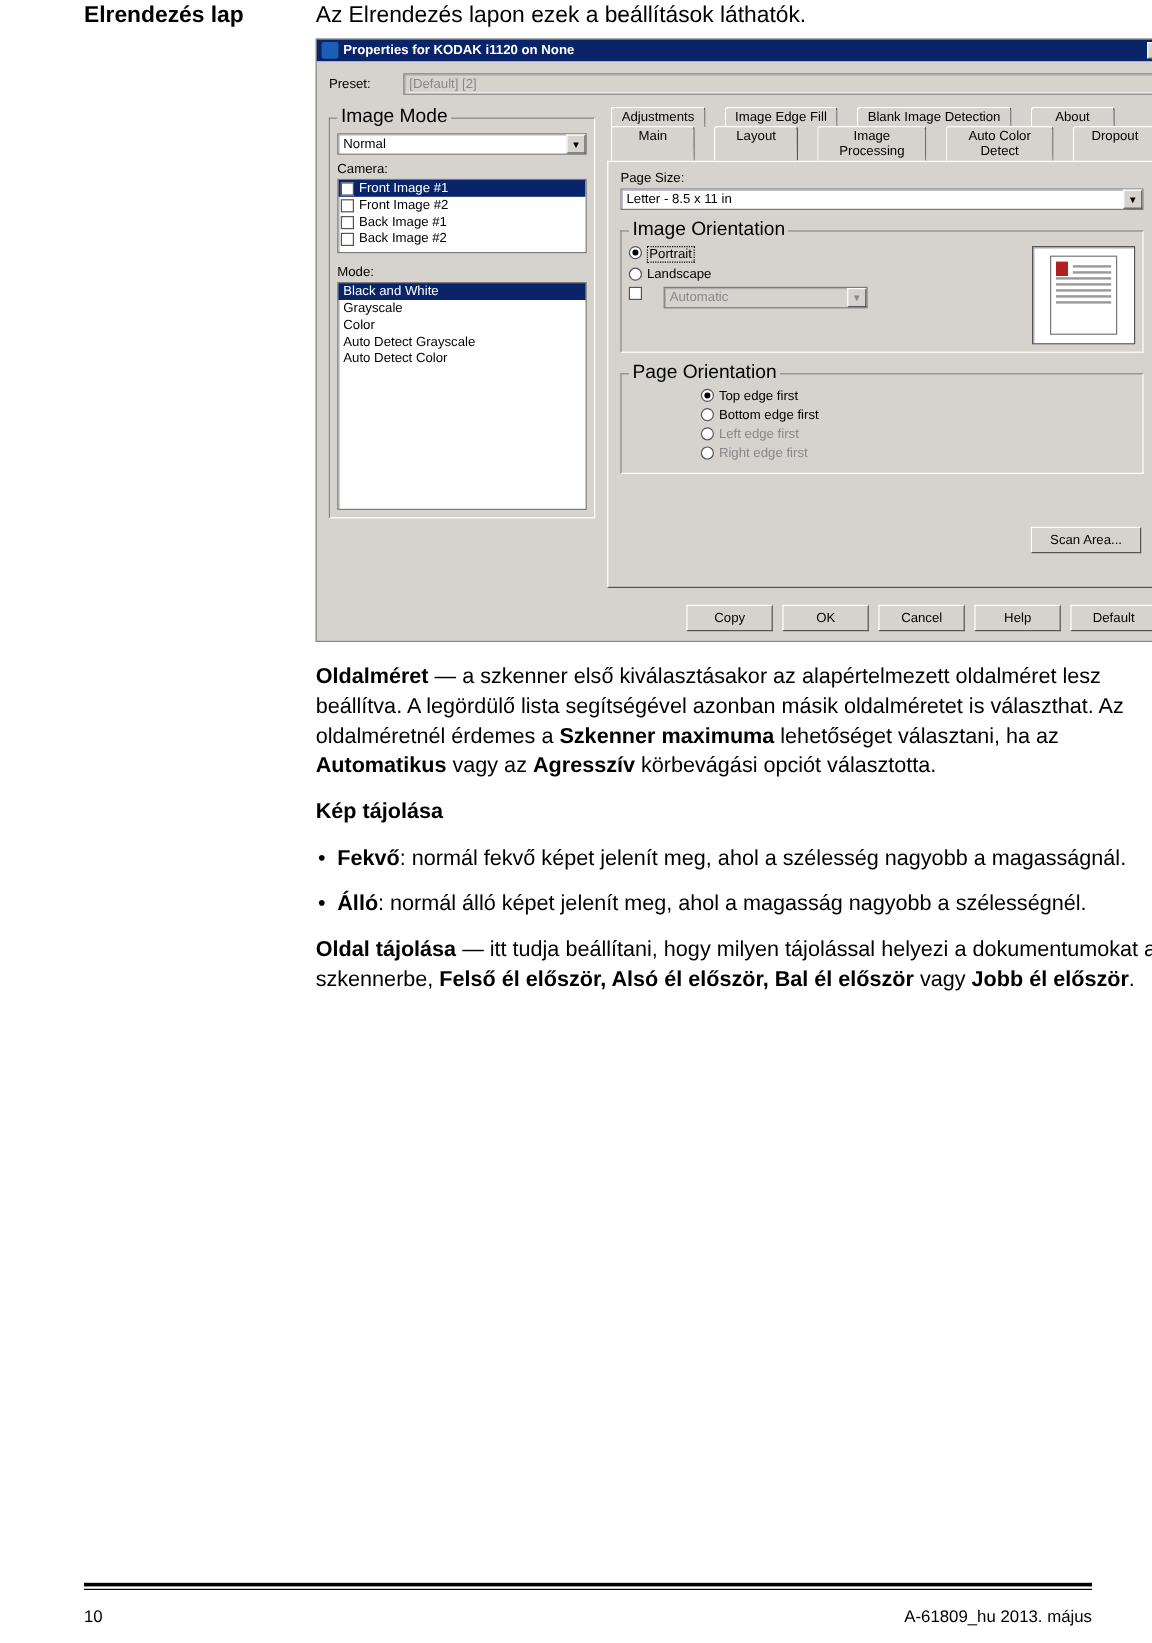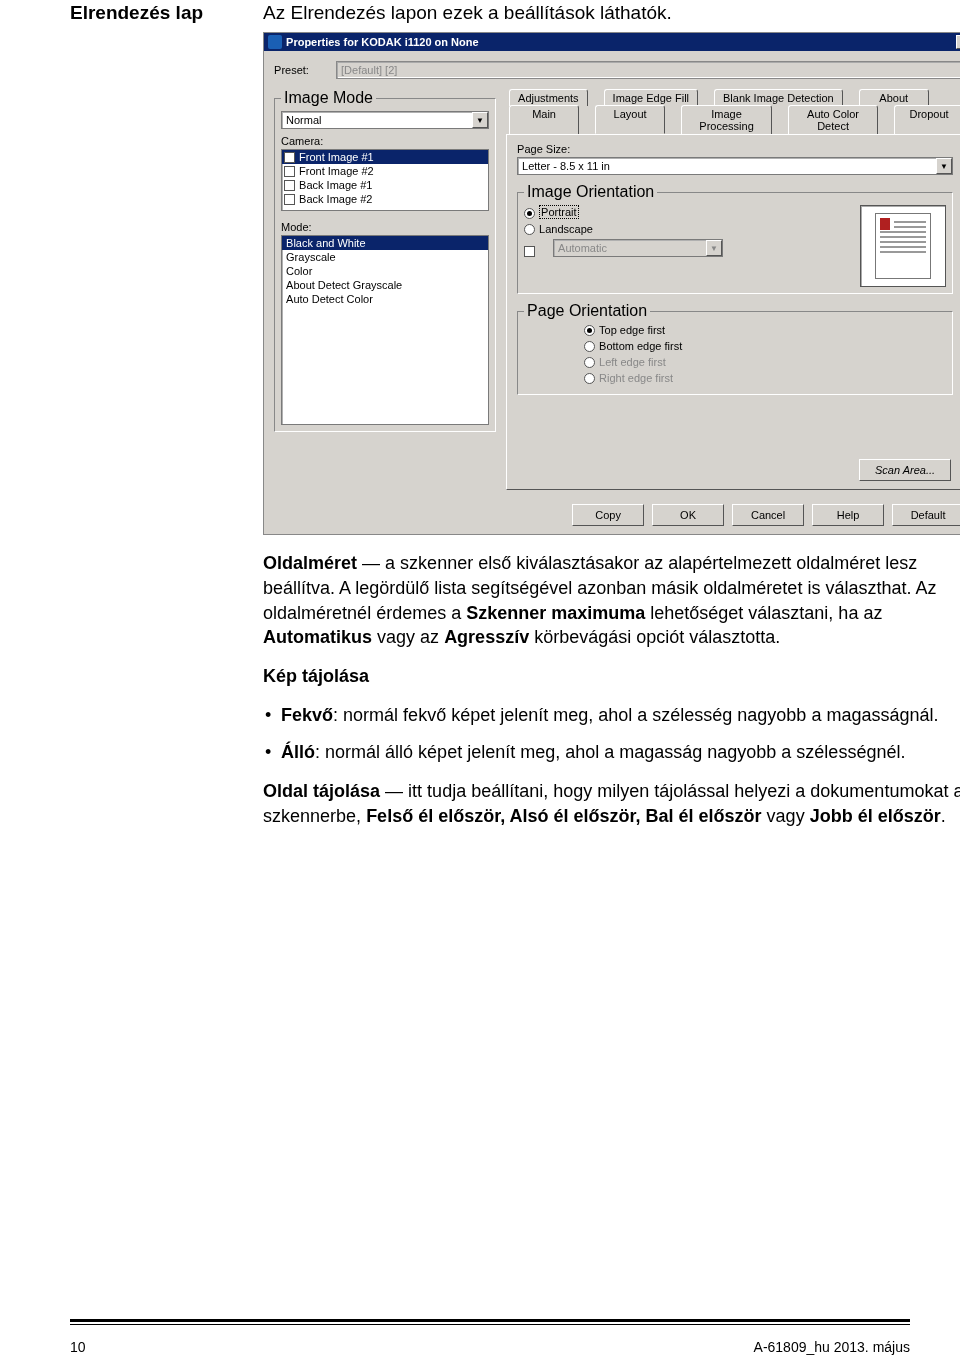--- a/index.html
+++ b/index.html
@@ -157,21 +157,21 @@
   .field-label { margin-bottom: 2px; }
   .radio {
     width: 11px; height: 11px; border: 1px solid #555; border-radius: 50%;
     background: #fff; display: inline-flex; align-items: center; justify-content: center;
     margin-right: 4px;
   }
   .radio .dot { width: 5px; height: 5px; border-radius: 50%; background: #000; }
   .orient-group { margin-top: 8px; }
   .orient-inner { display: flex; gap: 10px; }
   .orient-opts { flex: 1; }
-  .orient-row { display: flex; align-items: flex-end; margin-bottom: 4px; }
+  .orient-row { display: flex; align-items: flex-start; margin-bottom: 4px; }
   .orient-row.disabled { color: #888; }
   .orient-row .combo { margin-left: 14px; width: 170px; }
   .preview-box {
     width: 86px; height: 82px;
     border: 1px solid #555;
     background: #fff;
     box-shadow: inset 1px 1px 0 #aaa;
     display: flex; align-items: center; justify-content: center;
     padding: 6px;
   }
@@ -188,21 +188,21 @@
     border-bottom-color: #555;
     background: #d6d3ce;
     padding: 2px 8px;
     min-width: 70px;
     text-align: center;
     cursor: pointer;
     height: 22px;
     line-height: 16px;
     font-size: 11px;
   }
-  .scan-area { position: absolute; right: 12px; bottom: 8px; min-width: 92px; font-style: italic; }
+  .scan-area { position: absolute; right: 12px; bottom: 28px; min-width: 92px; }
   .bottom-btns {
     display: flex; justify-content: flex-end; gap: 8px;
     padding: 6px 10px 8px 6px;
   }
   .bottom-btns .btn { min-width: 72px; }
   
   .body-text {
     margin-top: 16px;
     font-size: 18px;
     line-height: 1.38;
@@ -275,21 +275,21 @@
                   <div class="list-row">
                       <span class="chk"></span>
                       <span>Back Image #2</span>
                     </div>
                 </div>
                 <div class="field-label" style="margin-top:10px">Mode:</div>
                 <div class="mode-list">
                   <div class="mode-row sel">Black and White</div>
                   <div class="mode-row">Grayscale</div>
                   <div class="mode-row">Color</div>
-                  <div class="mode-row">About Detect Grayscale</div>
+                  <div class="mode-row">Auto Detect Grayscale</div>
                   <div class="mode-row">Auto Detect Color</div>
                 </div>
               </fieldset>
             </div>
 
             <div class="rcol">
               <div class="tabs">
                 <div class="tabrow top">
                   <div class="tab">Adjustments</div>
                   <div class="tab">Image Edge Fill</div>

